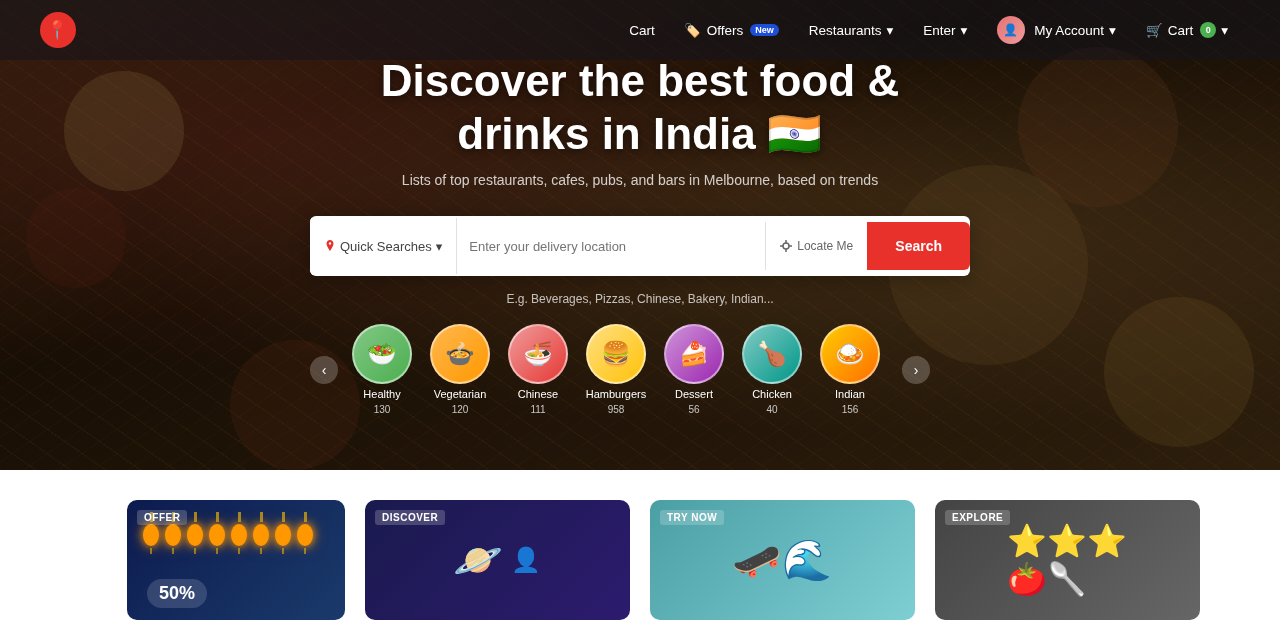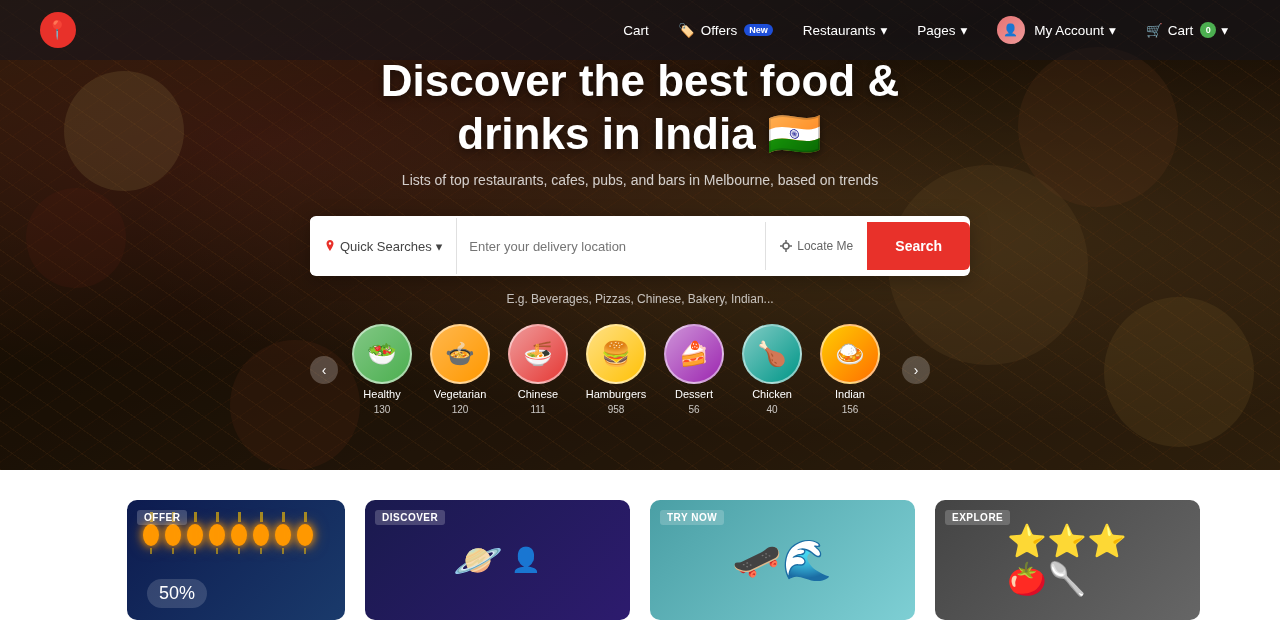--- a/index.html
+++ b/index.html
@@ -267,21 +267,21 @@
     <a class="nav-link">
       <span>🏷️</span>
       <span>Offers</span>
       <span class="nav-badge">New</span>
     </a>
     <a class="nav-link">
       <span>Restaurants</span>
       <span>▾</span>
     </a>
     <a class="nav-link">
-      <span>Pages</span>
+      <span>Enter</span>
       <span>▾</span>
     </a>
     <a class="nav-link">
       <span class="nav-avatar">👤</span>
       <span>My Account</span>
       <span>▾</span>
     </a>
     <a class="nav-link">
       <span>🛒</span>
       <span>Cart</span>
@@ -437,21 +437,21 @@
         <div style="display:flex;flex-direction:column;align-items:center;gap:2px;">
         <div style="width:3px;height:10px;background:rgba(255,200,0,0.6);"></div>
         <div style="width:16px;height:22px;border-radius:50%;background:#ff9800;box-shadow:0 0 8px #ff9800,0 0 15px rgba(255,152,0,0.5);"></div>
         <div style="width:2px;height:6px;background:rgba(255,200,0,0.5);"></div>
       </div>
         <div style="display:flex;flex-direction:column;align-items:center;gap:2px;">
         <div style="width:3px;height:10px;background:rgba(255,200,0,0.6);"></div>
         <div style="width:16px;height:22px;border-radius:50%;background:#ff9800;box-shadow:0 0 8px #ff9800,0 0 15px rgba(255,152,0,0.5);"></div>
         <div style="width:2px;height:6px;background:rgba(255,200,0,0.5);"></div>
       </div>
-      <div style="position:absolute;bottom:12px;left:20px;background:rgba(255,255,255,0.15);color:#fff;font-size:18px;font-weight:400;border-radius:20px;padding:4px 12px;text-align:right;">50%</div>
+      <div style="position:absolute;bottom:12px;left:20px;background:rgba(255,255,255,0.15);color:#fff;font-size:18px;font-weight:700;border-radius:20px;padding:4px 12px;text-align:right;">50%</div>
     </div>
   </div>
     <div class="promo-card promo-card-2">
     <span class="promo-badge">DISCOVER</span>
     <div style="display:flex;align-items:center;justify-content:center;height:100%;font-size:40px;gap:8px;">🪐<span style="font-size:24px;">👤</span></div>
   </div>
     <div class="promo-card promo-card-3">
     <span class="promo-badge">TRY NOW</span>
     <div style="display:flex;align-items:center;justify-content:center;height:100%;font-size:40px;">🛹🌊</div>
   </div>

